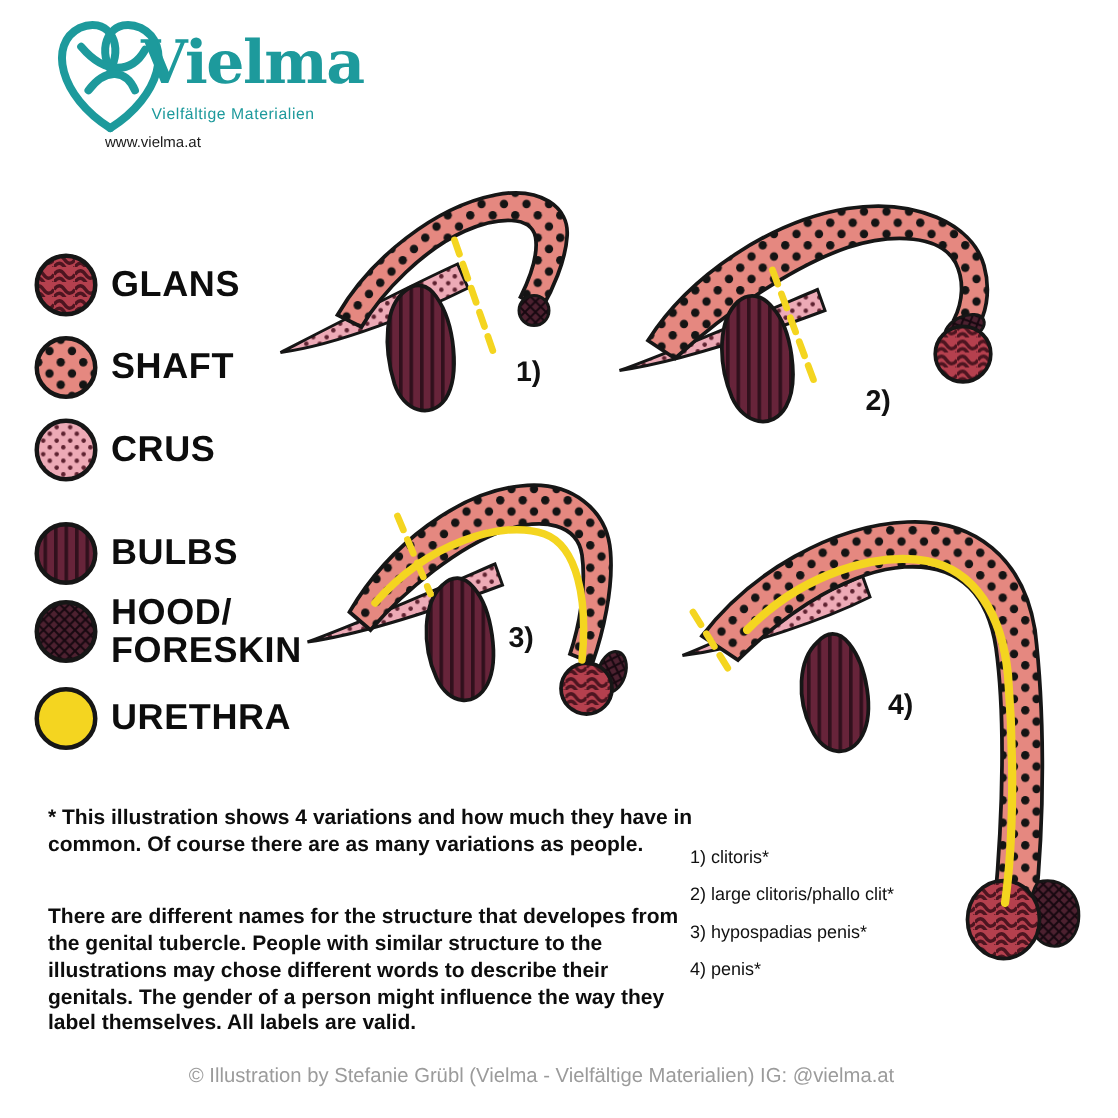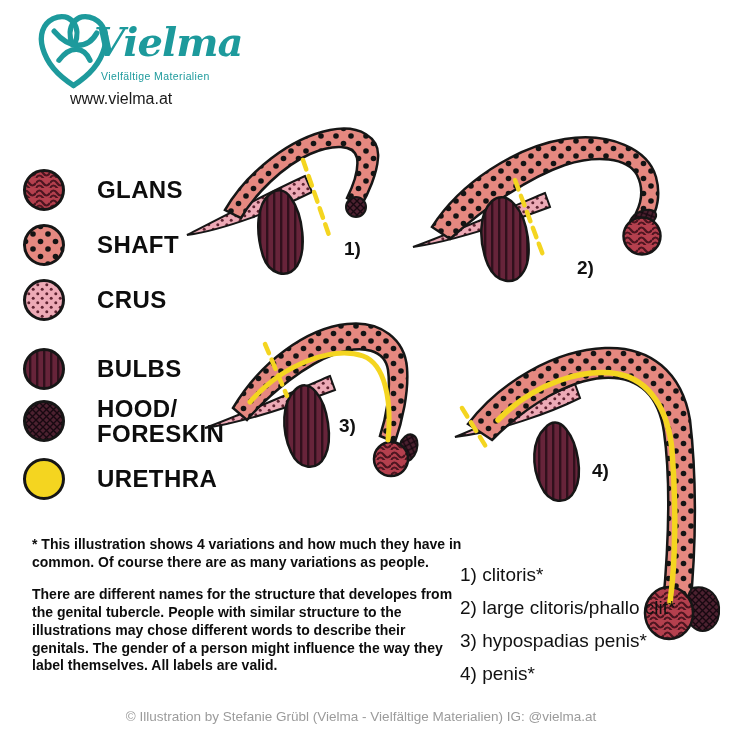--- a/index.html
+++ b/index.html
@@ -3,44 +3,44 @@
 <meta charset="utf-8">
 <style>
   * { margin:0; padding:0; box-sizing:border-box; }
   html,body { background:#fff; }
   body { font-family:"Liberation Sans", sans-serif; color:#111; }
   .page { position:relative; width:745px; height:745px; background:#ffffff; overflow:hidden; }
   .abs { position:absolute; }
 
   
   .logo-mark { left:28px; top:6px; }
-  .brand { left:94px; top:18px; font-family:"DejaVu Serif", serif; font-style:italic; font-weight:bold;
+  .brand { left:94px; top:18px; font-family:"DejaVu Serif", serif; font-weight:bold;
            font-size:40px; color:#1d9a9c; letter-spacing:-1px; }
   .brand-sub { left:101px; top:70px; font-size:10.5px; color:#1d9a9c; letter-spacing:.4px; }
-  .brand-url { left:70px; top:90px; font-size:16px; color:#1a1a1a; }
+  .brand-url { left:70px; top:90px; font-size:10px; color:#1a1a1a; }
 
   
   .title { left:345px; top:24px; width:316px; text-align:center; font-weight:bold;
            font-size:23px; letter-spacing:.3px; line-height:1.45; color:#0d0d0d; }
   .title .tline { text-decoration:underline; text-decoration-thickness:2px; text-underline-offset:5px; }
 
   
-  .legend-item { display:flex; align-items:center; gap:31px; left:22px; }
+  .legend-item { display:flex; align-items:center; gap:8px; left:22px; }
   .legend-label { font-size:24px; font-weight:bold; color:#0d0d0d; letter-spacing:.4px; line-height:1.06; }
 
   
   .fig-num { font-size:19px; font-weight:600; color:#111; }
 
   
   .notes { left:32px; top:536px; width:430px; font-size:14px; font-weight:bold;
            color:#0d0d0d; line-height:1.28; }
-  .notes p + p { margin-top:14px; }
+  .notes p + p { margin-top:30px; }
 
   
-  .labels-list { left:460px; top:564px; font-size:19px; color:#111; }
+  .labels-list { left:460px; top:564px; font-size:12px; color:#111; }
   .labels-list div { margin-bottom:11px; }
 
   
   .footer { left:0; top:709px; width:722px; text-align:center; font-size:13.5px; color:#9b9b9b; }
 
   svg { display:block; }
   .wm { font-size:9px; fill:#b5b5b5; }
 </style>
 </head>
 <body>

